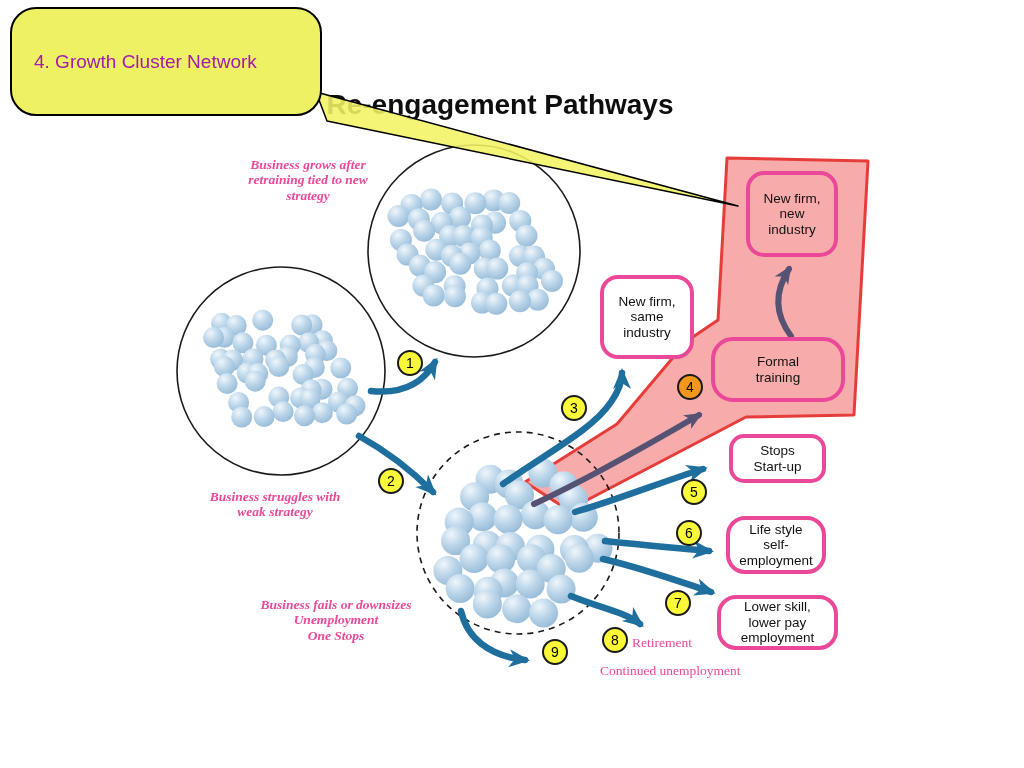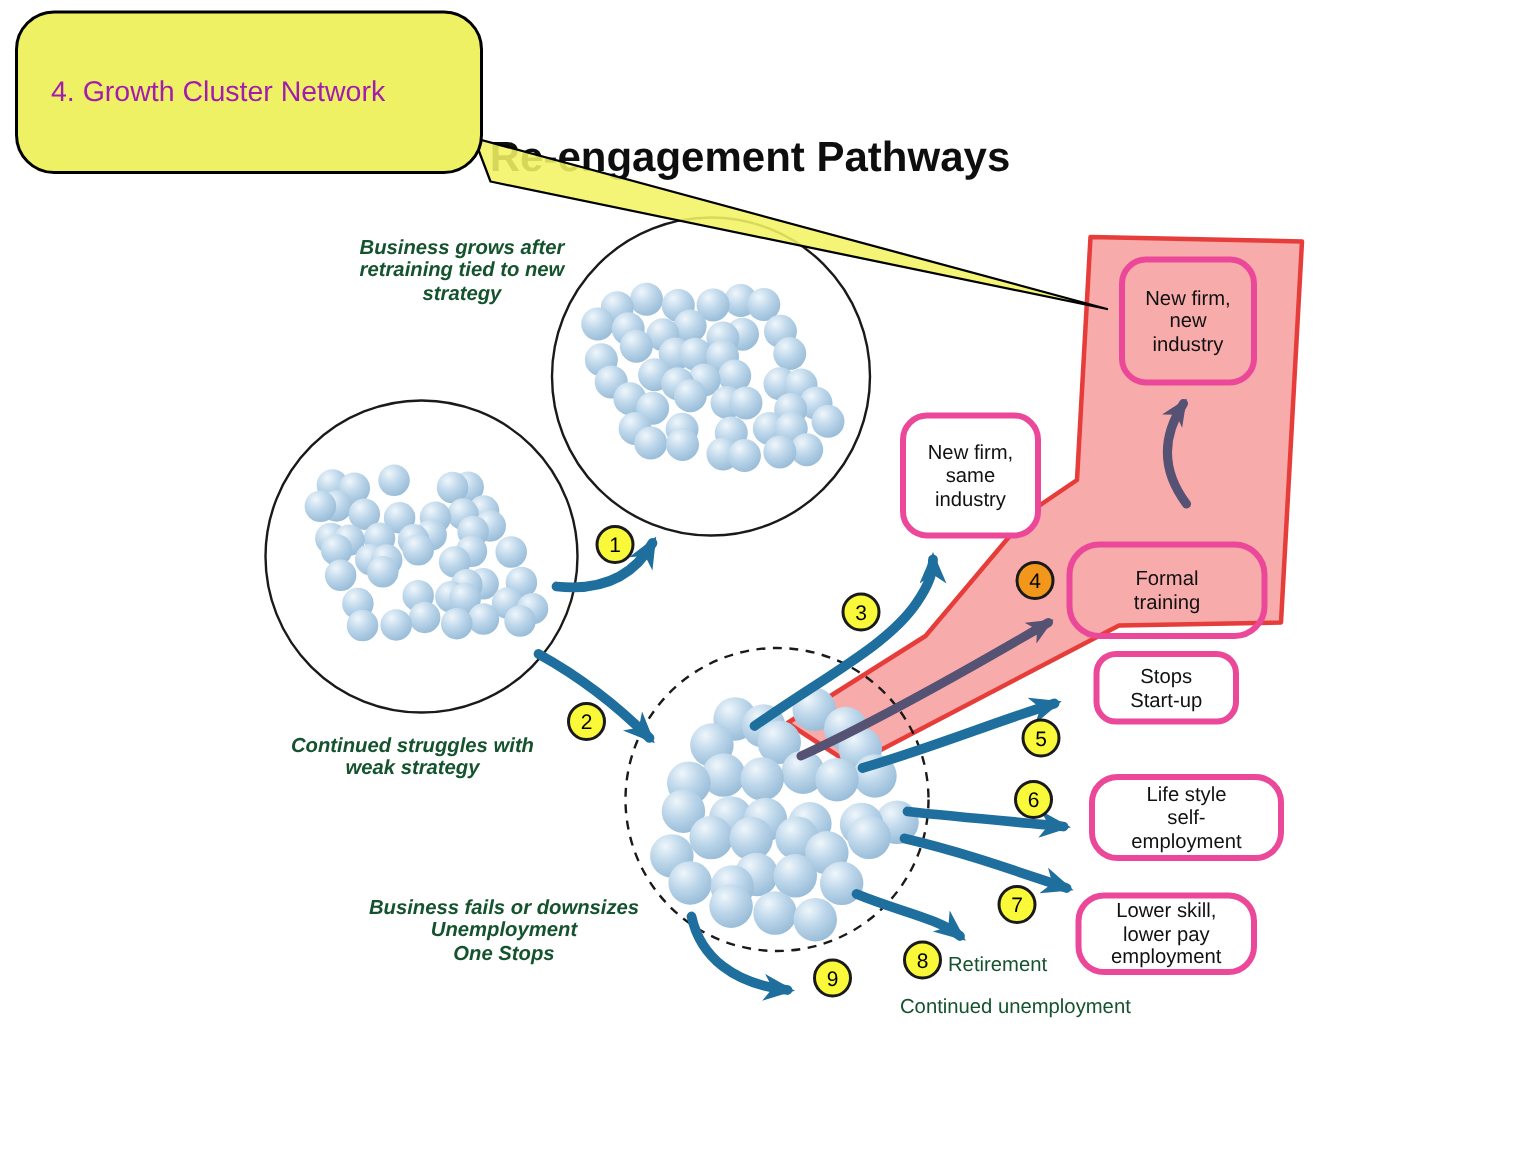--- a/index.html
+++ b/index.html
@@ -6,21 +6,21 @@
   body{
     width:1024px;height:768px;background:#ffffff;position:relative;overflow:hidden;
     font-family:"Liberation Sans", sans-serif;
   }
   .stage{position:absolute;left:0;top:0;width:1024px;height:768px;}
   svg.layer{position:absolute;left:0;top:0;}
   .page-title{
     position:absolute;left:318px;top:89px;width:364px;text-align:center;
     font-size:28px;font-weight:bold;color:#0e0e0e;z-index:2;
   }
-  .lbl{position:absolute;color:#14532d;white-space:pre-line;z-index:2;}
+  .lbl{position:absolute;color:#ec4899;white-space:pre-line;z-index:2;font-family:Liberation Serif, serif;}
   .cluster-lbl{font-weight:bold;font-style:italic;font-size:13.5px;line-height:1.14;text-align:center;}
   .path-lbl{font-size:13.5px;line-height:1.1;}
   .flow-box{
     position:absolute;border:4px solid #ec4899;background:#ffffff;box-sizing:border-box;
     display:flex;align-items:center;justify-content:center;text-align:center;
     font-size:13.5px;line-height:1.15;white-space:pre-line;z-index:2;color:#111;
   }
   .flow-box.clear{background:transparent;}
   .badge{
     position:absolute;width:26px;height:26px;border-radius:50%;
@@ -204,37 +204,37 @@
       <path d="M 534,504 C 588,479 646,446 699,415" marker-end="url(#mP)"></path>
       <path d="M 791,336 C 773,312 776,289 789,269" marker-end="url(#mP)"></path>
     </g>
   </svg>
 
   <div class="page-title">Re-engagement Pathways</div>
 
   <div class="lbl cluster-lbl" style="left:210px;top:157px;width:196px;">Business grows after
 retraining tied to new
 strategy</div>
-  <div class="lbl cluster-lbl" style="left:175px;top:489px;width:200px;">Continued struggles with
+  <div class="lbl cluster-lbl" style="left:175px;top:489px;width:200px;">Business struggles with
 weak strategy</div>
   <div class="lbl cluster-lbl" style="left:233px;top:597px;width:206px;">Business fails or downsizes
 Unemployment
 One Stops</div>
 
   <div class="flow-box clear" style="left:746px;top:171px;width:92px;height:86px;border-radius:18px;">New firm,
 new
 industry</div>
   <div class="flow-box" style="left:600px;top:275px;width:94px;height:84px;border-radius:18px;">New firm,
 same
 industry</div>
-  <div class="flow-box clear" style="left:711px;top:337px;width:134px;height:65px;border-radius:22px;margin-top:24px;">Formal
+  <div class="flow-box clear" style="left:711px;top:337px;width:134px;height:65px;border-radius:22px;">Formal
 training</div>
   <div class="flow-box" style="left:729px;top:434px;width:97px;height:49px;border-radius:15px;">Stops
 Start-up</div>
-  <div class="flow-box" style="left:726px;top:516px;width:130px;height:58px;border-radius:19px;">Life style
+  <div class="flow-box" style="left:726px;top:516px;width:100px;height:58px;border-radius:19px;">Life style
 self-
 employment</div>
   <div class="flow-box" style="left:717px;top:595px;width:121px;height:55px;border-radius:19px;">Lower skill,
 lower pay
 employment</div>
 
   <div class="lbl path-lbl" style="left:632px;top:636px;">Retirement</div>
   <div class="lbl path-lbl" style="left:568px;top:664px;margin-left:32px;">Continued unemployment</div>
 
   <div class="badge" style="left:397px;top:350px;">1</div>

